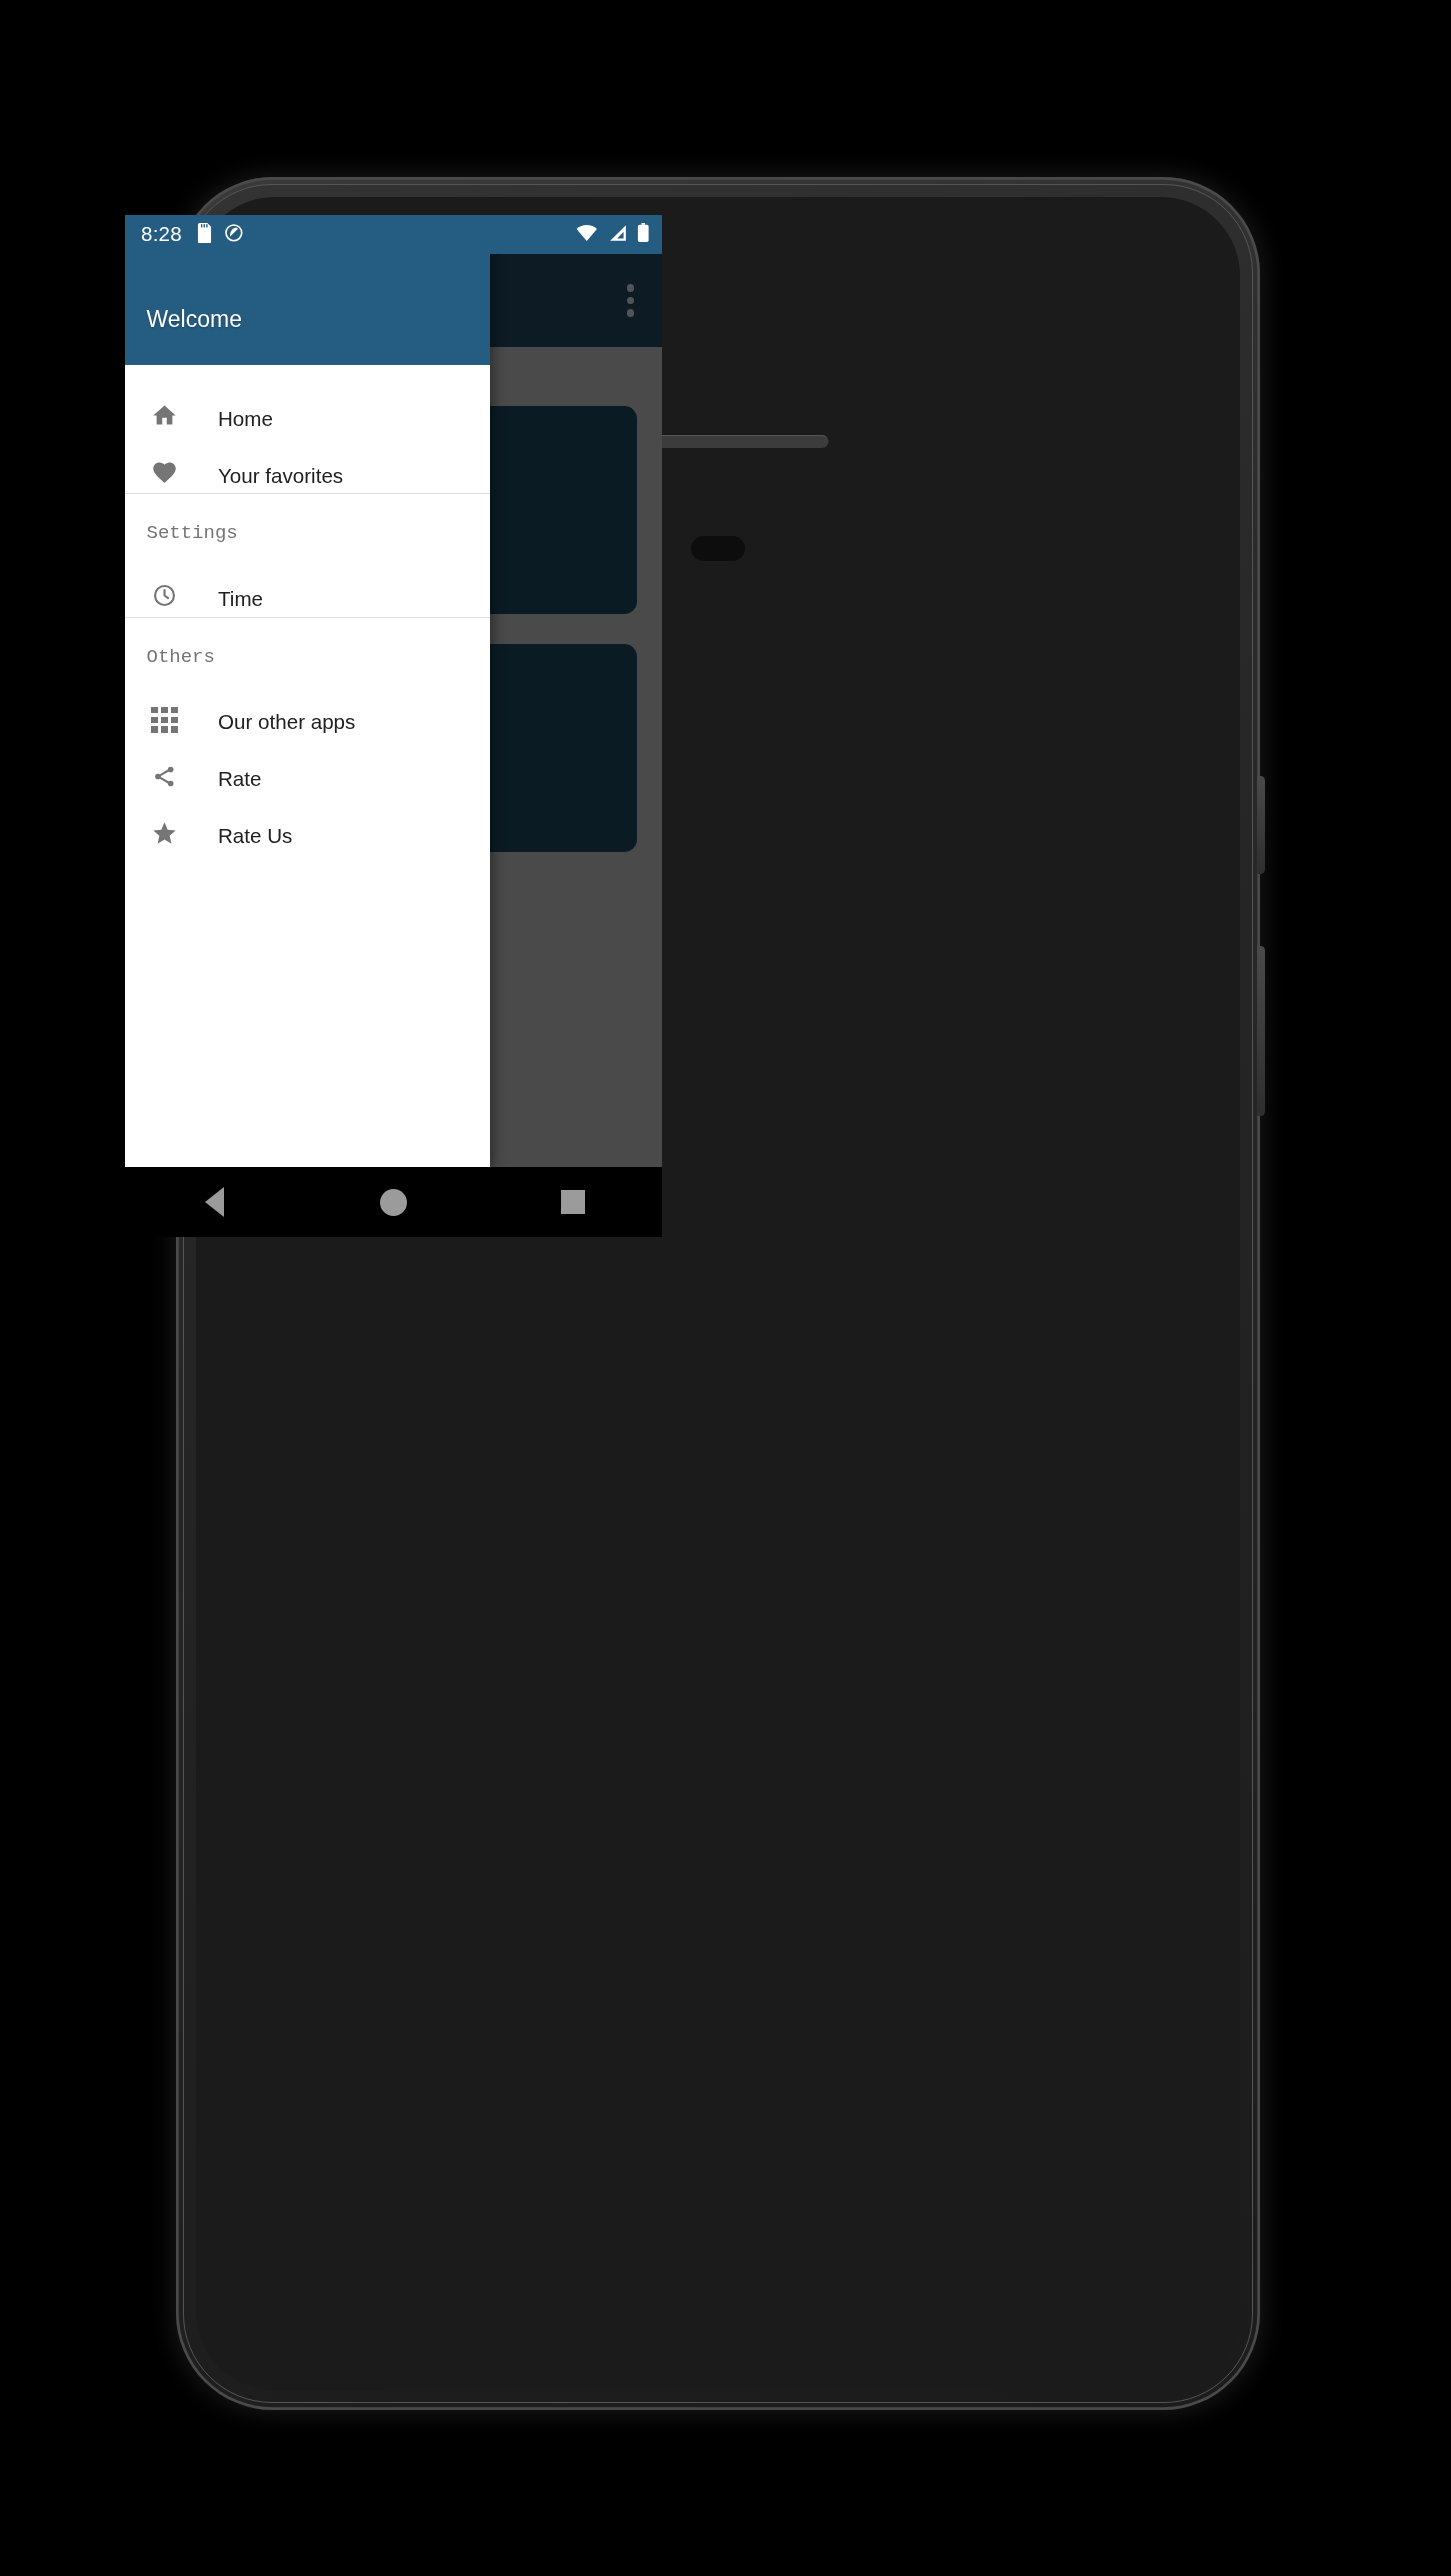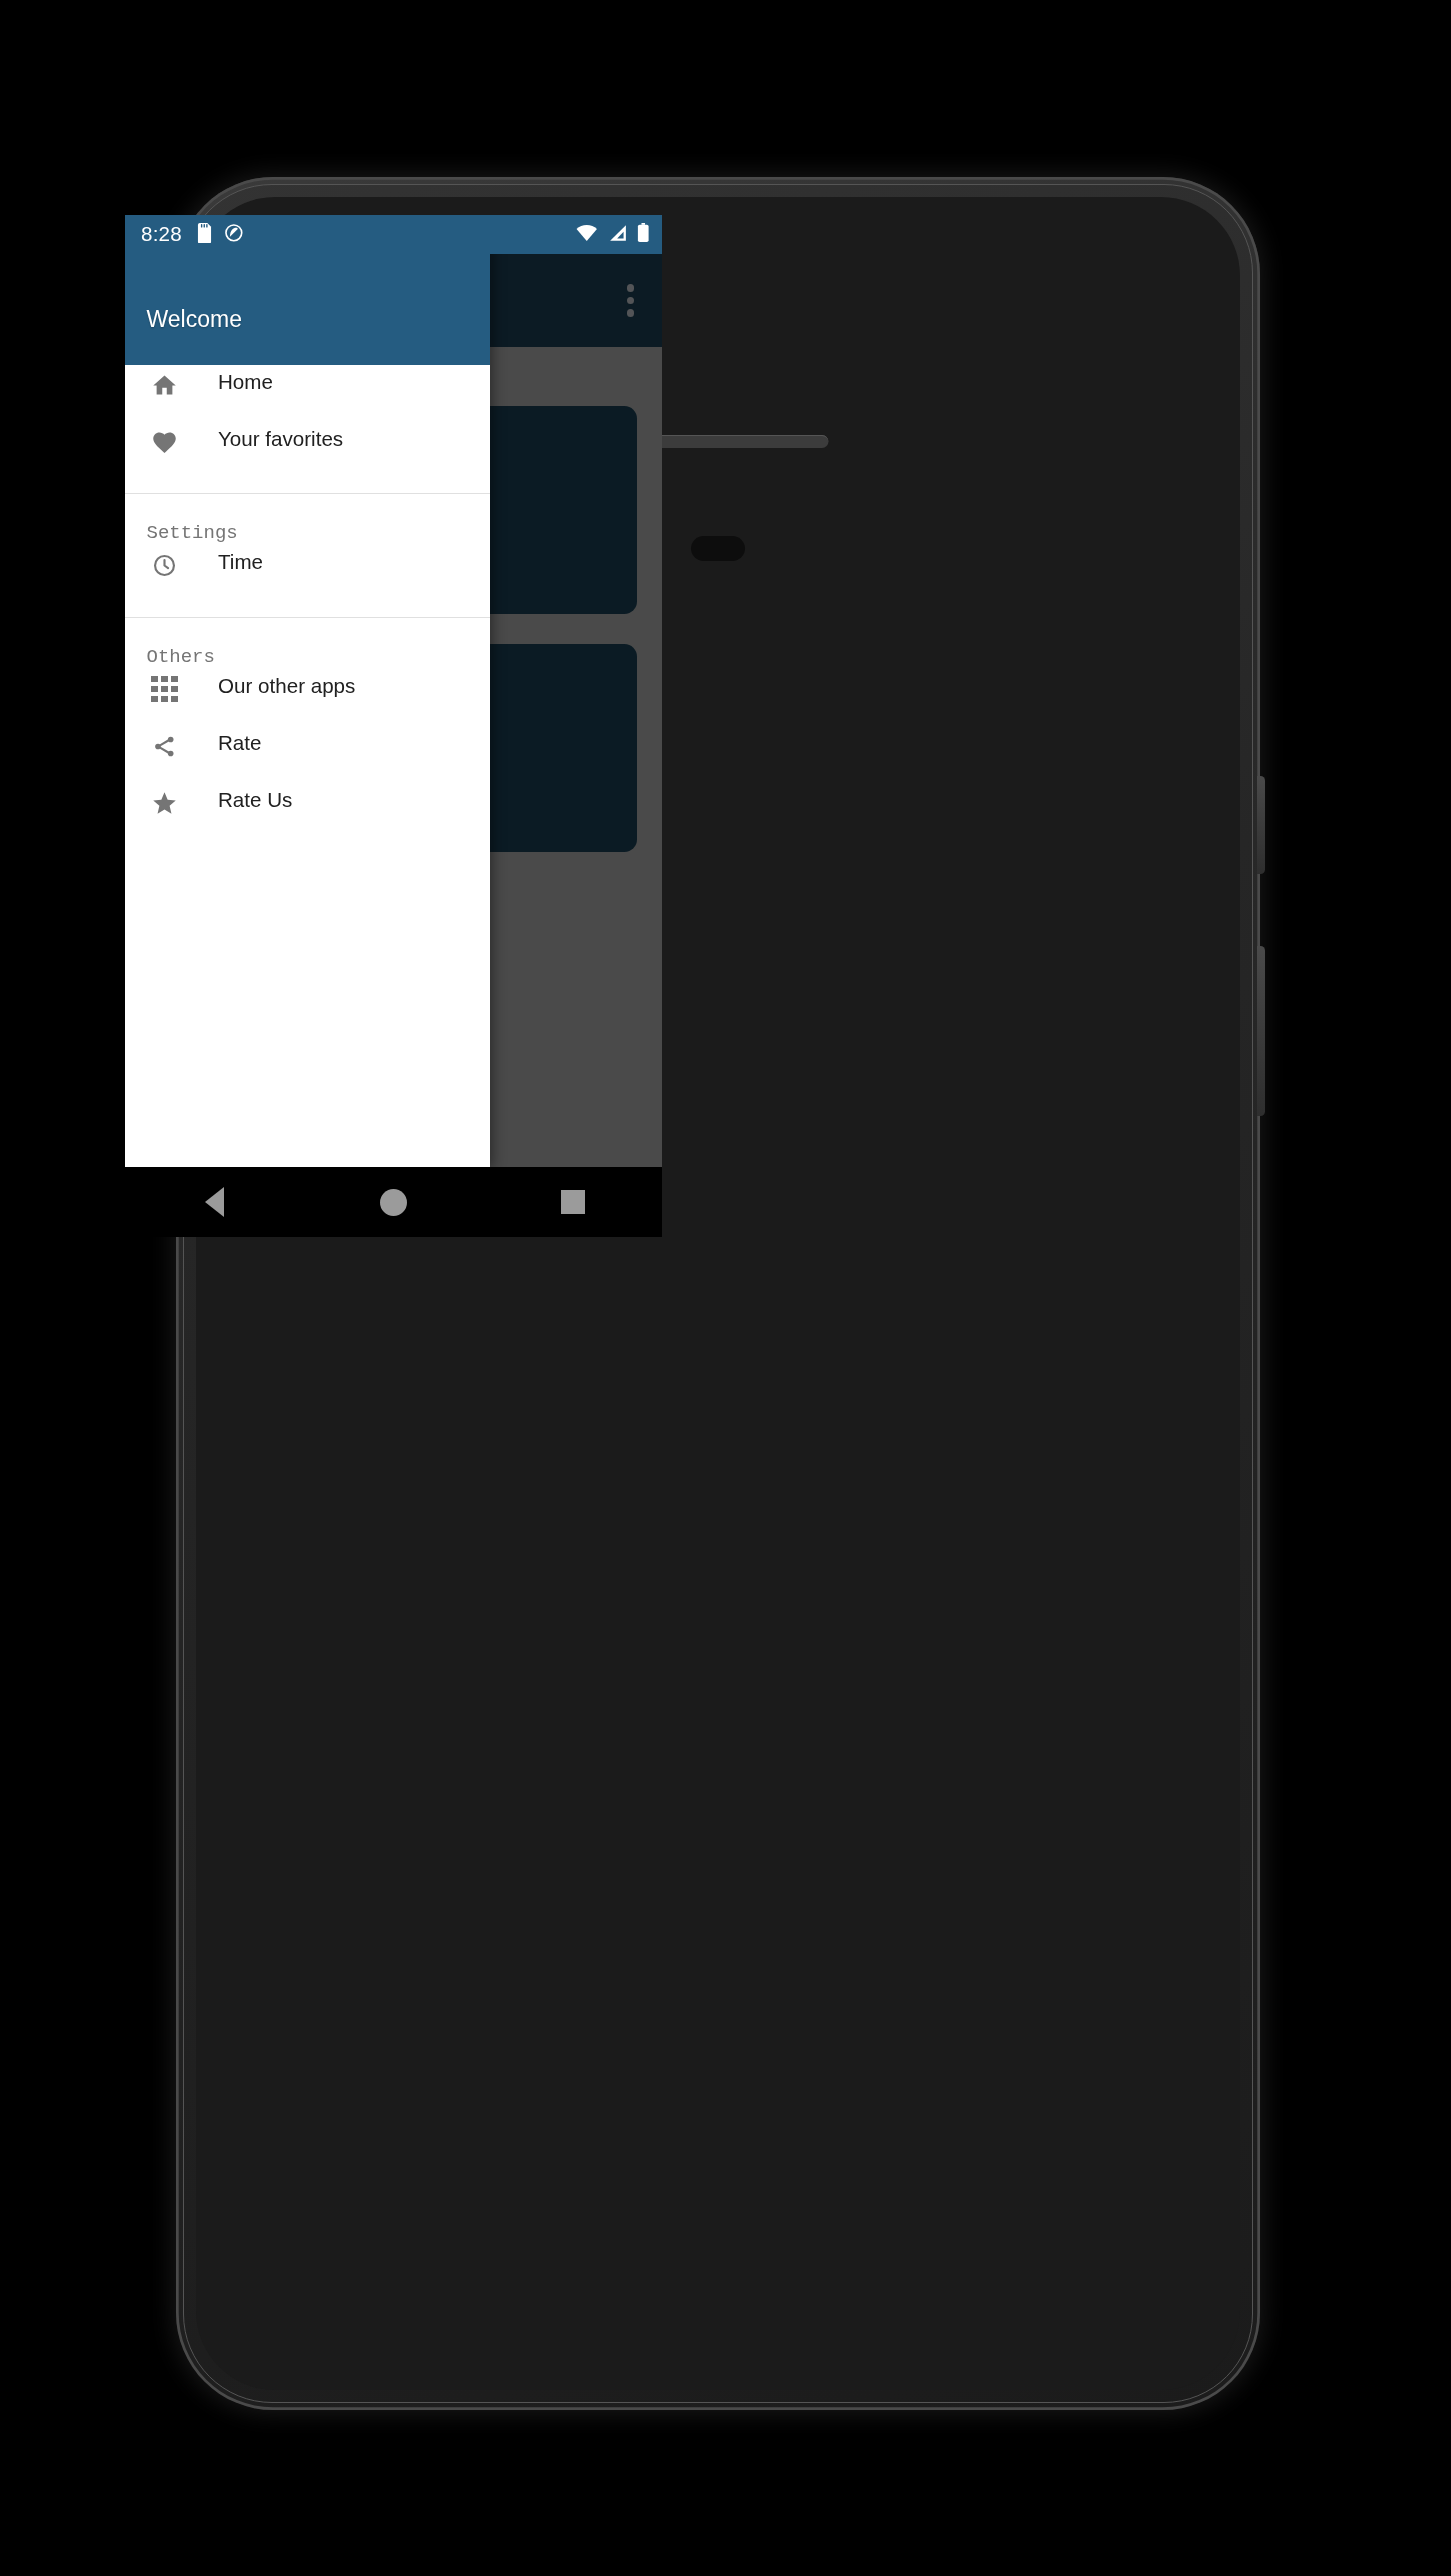--- a/index.html
+++ b/index.html
@@ -263,21 +263,21 @@
   }
   .nav-section-title {
     padding: 23px 0 9px 21.5px;
     color: #757575;
     font-size: 19px;
     line-height: 1;
     font-family: Liberation Mono, monospace;
   }
   .nav-item {
     display: flex;
-    align-items: flex-start;
+    align-items: flex-end;
     height: 57px;
     padding-left: 18px;
     cursor: pointer;
   }
   .nav-ico {
     width: 43px;
     display: flex;
     align-items: center;
     justify-content: center;
     flex: none;

